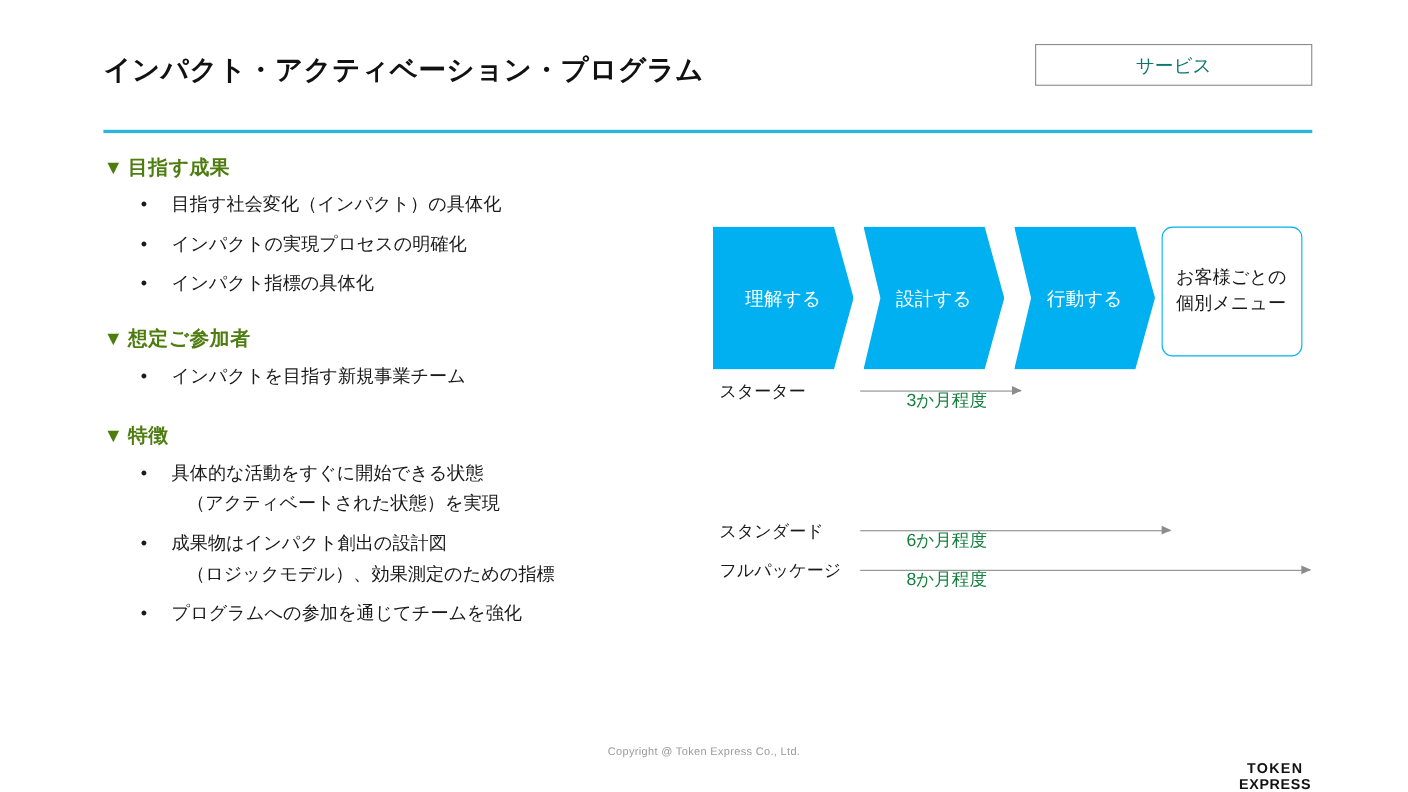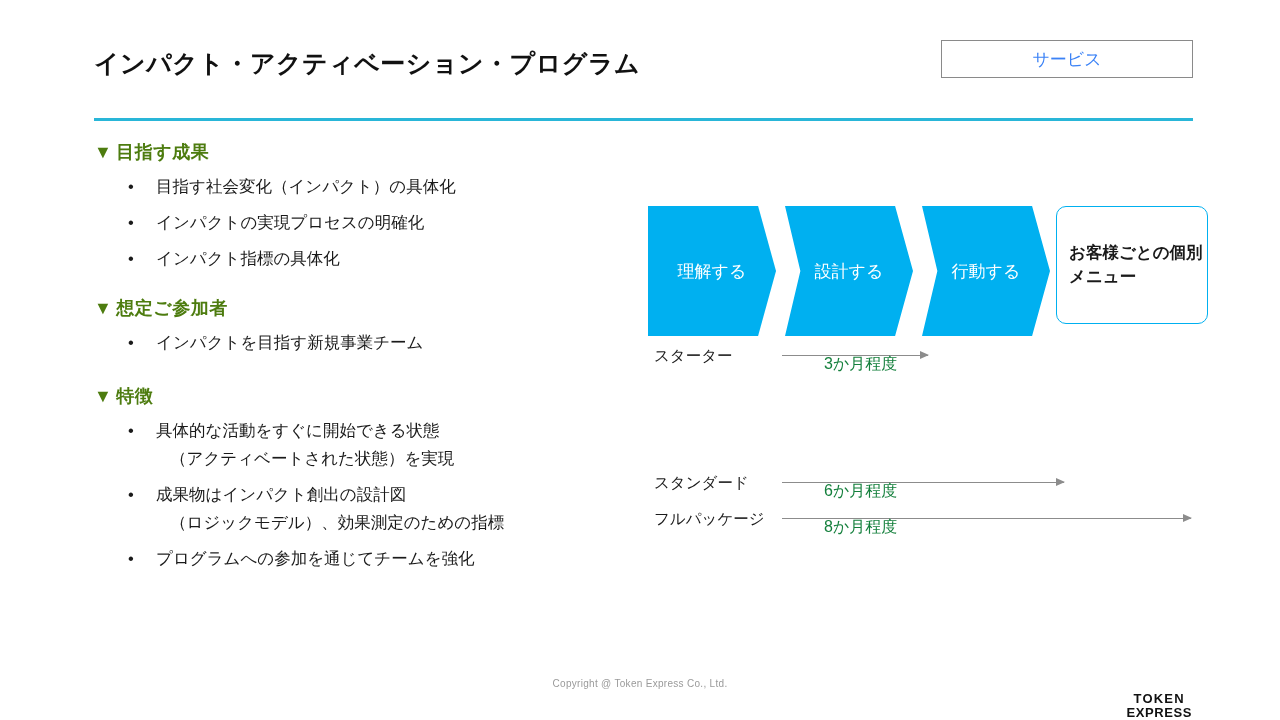--- a/index.html
+++ b/index.html
@@ -37,21 +37,21 @@
     left: 941px;
     top: 40px;
     width: 252px;
     height: 38px;
     border: 1px solid #8a8a8a;
     background: #ffffff;
     display: flex;
     align-items: center;
     justify-content: center;
     font-size: 17px;
-    color: #3b82f6;
+    color: #0f766e;
     box-sizing: border-box;
   }
   .header-rule {
     position: absolute;
     left: 94px;
     top: 118px;
     width: 1099px;
     height: 3px;
     background: #29b6d8;
   }
@@ -137,33 +137,32 @@
     clip-path: polygon(0 0, 86% 0, 100% 50%, 86% 100%, 0 100%, 0 50%);
   }
   .chev-1 { left: 0px; }
   .chev-2 { left: 137px; }
   .chev-3 { left: 274px; }
 
   .custom-box {
     position: absolute;
     left: 408px;
     top: 0px;
-    width: 152px;
+    width: 128px;
     height: 118px;
     border: 1.5px solid #00b0f0;
     border-radius: 10px;
     background: #ffffff;
     box-sizing: border-box;
     display: flex;
     align-items: center;
     padding-left: 12px;
     font-size: 16.5px;
     line-height: 1.45;
     color: #1a1a1a;
-    font-weight: bold;
   }
 
   
   .plan-row {
     position: absolute;
     left: 0;
     width: 560px;
     height: 60px;
   }
   .plan-label {

